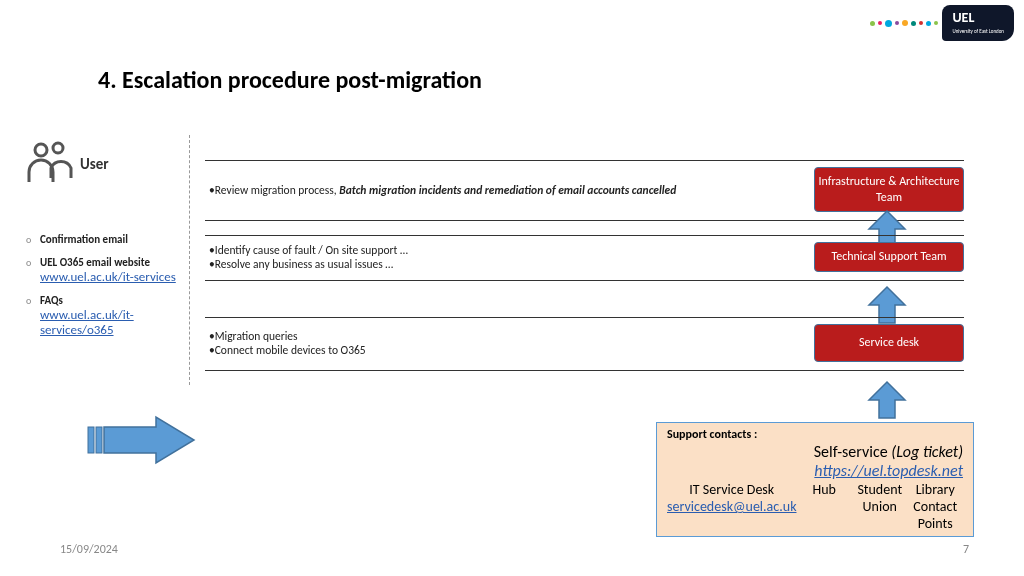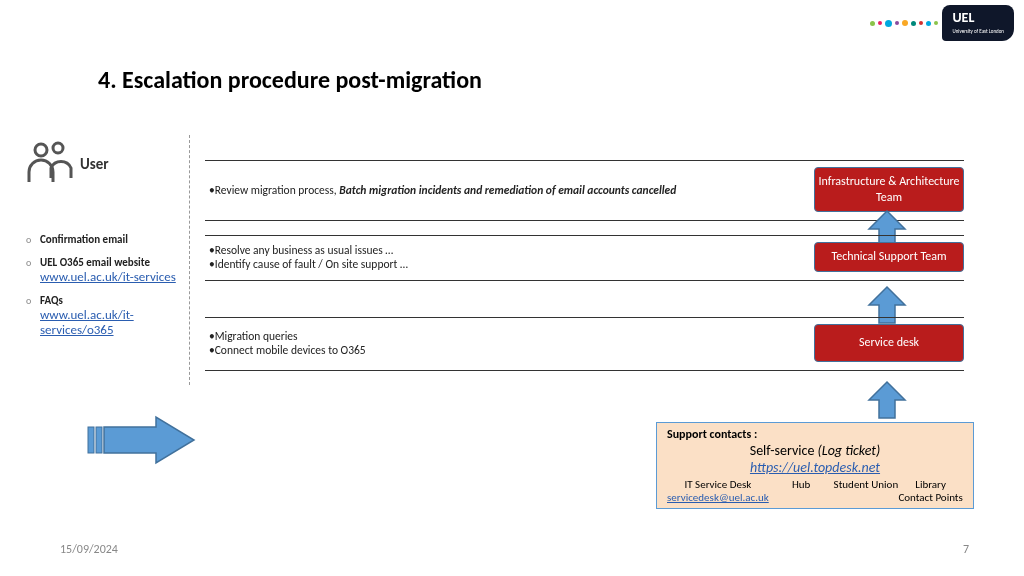--- a/index.html
+++ b/index.html
@@ -28,24 +28,24 @@
   .team-box { background: #b91c1c; color: #fff; border: 1px solid #41719c; border-radius: 4px; padding: 6px 0; width: 150px; text-align: center; font-size: 12px; line-height: 1.3; }
   .arrow-up { position: absolute; width: 44px; height: 40px; }
   .arrow-up svg { width: 100%; height: 100%; }
   .tier1 { top: 160px; }
   .tier2 { top: 235px; }
   .tier3 { top: 317px; }
   .arrow-right { position: absolute; top: 415px; left: 86px; width: 110px; height: 50px; }
   .arrow-right svg { width: 100%; height: 100%; }
   .support-box { position: absolute; top: 422px; right: 50px; width: 318px; background: #fbe0c6; border: 1.5px solid #5b9bd5; padding: 4px 10px 4px; font-size: 10.5px; }
   .support-title { font-weight: bold; font-size: 12px; margin-bottom: 1px; }
-  .support-self { text-align: center; font-size: 14px; }
+  .support-self { text-align: right; font-size: 16px; }
   .support-self i { font-style: italic; }
   .support-self a { color: #2a5db0; text-decoration: underline; font-style: italic; }
-  .support-row { display: flex; justify-content: space-between; margin-top: 2px; font-size: 11px; }
+  .support-row { display: flex; justify-content: space-between; margin-top: 2px; font-size: 14px; }
   .support-col { text-align: center; flex: 1; line-height: 1.2; }
   .support-col a { color: #2a5db0; text-decoration: underline; }
   .footer-date { position: absolute; bottom: 20px; left: 60px; color: #888; font-size: 12px; }
   .footer-page { position: absolute; bottom: 20px; right: 55px; color: #888; font-size: 12px; }
 </style>
 </head>
 <body>
 
 <div class="logo">
   <div class="logo-dots">
@@ -111,22 +111,22 @@
 <div class="arrow-up" style="top:209px; right:115px;">
   <svg viewBox="0 0 44 40">
       <polygon points="22,2 40,20 30,20 30,38 14,38 14,20 4,20" fill="#5b9bd5" stroke="#41719c" stroke-width="1.5"></polygon>
     </svg>
 </div>
 
 <div class="tier tier2">
   <hr>
   <div class="tier-content">
     <div class="tier-text">
+      <div>•Identify cause of fault / On site support …</div>
       <div>•Resolve any  business as usual issues …</div>
-      <div>•Identify cause of fault / On site support …</div>
     </div>
     <div class="team-box">Technical Support Team</div>
   </div>
   <hr>
 </div>
 <div class="arrow-up" style="top:285px; right:115px;">
   <svg viewBox="0 0 44 40">
       <polygon points="22,2 40,20 30,20 30,38 14,38 14,20 4,20" fill="#5b9bd5" stroke="#41719c" stroke-width="1.5"></polygon>
     </svg>
 </div>

